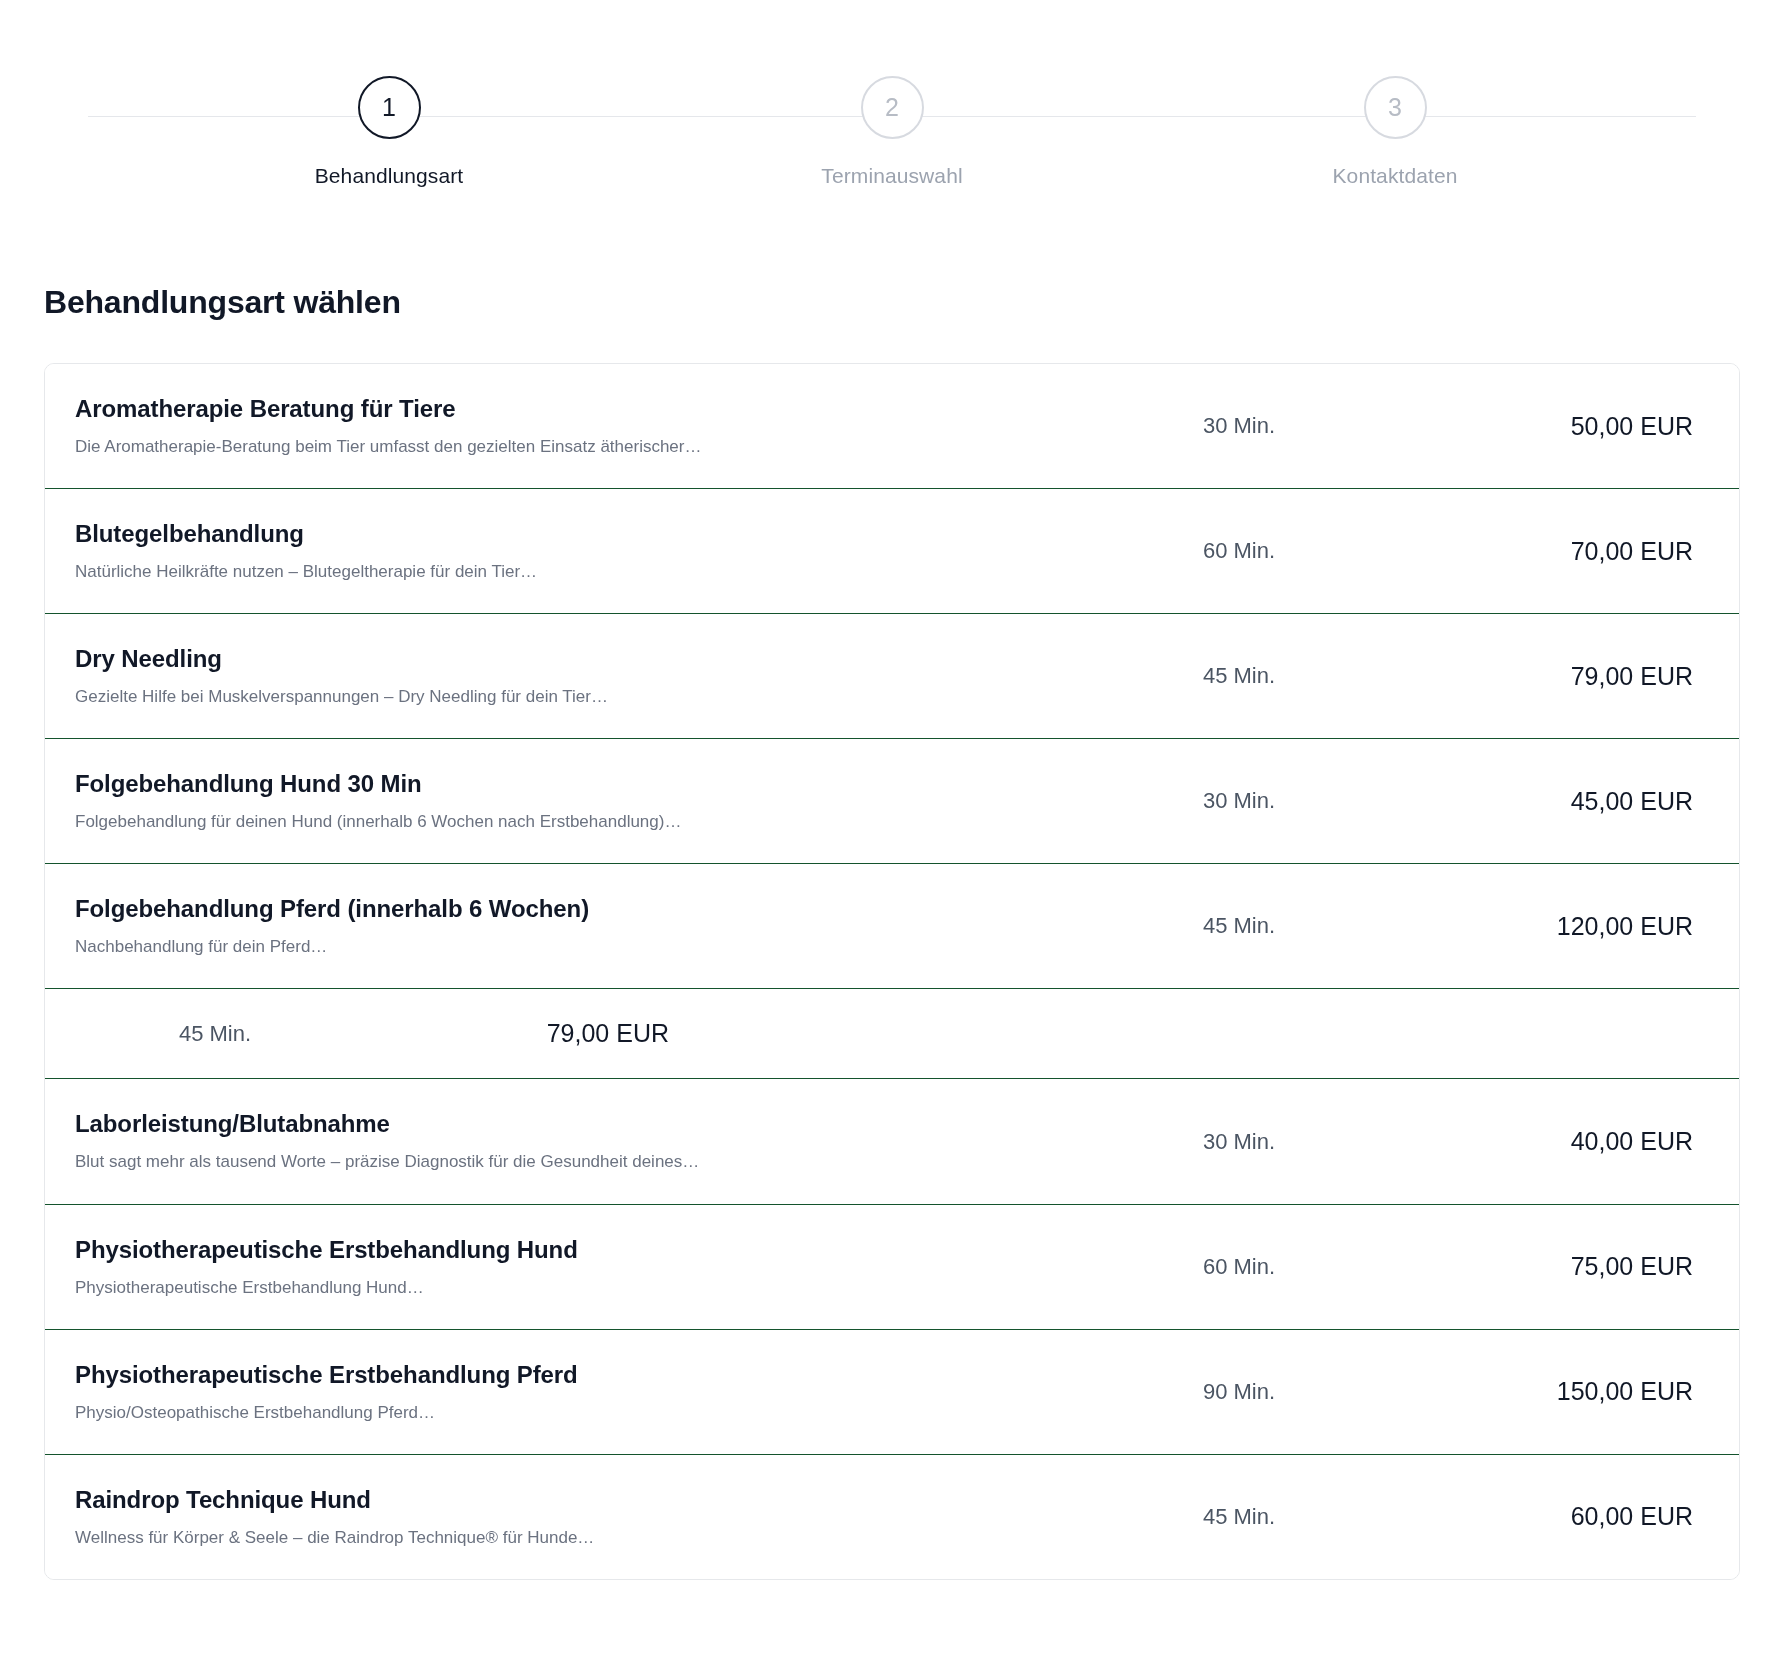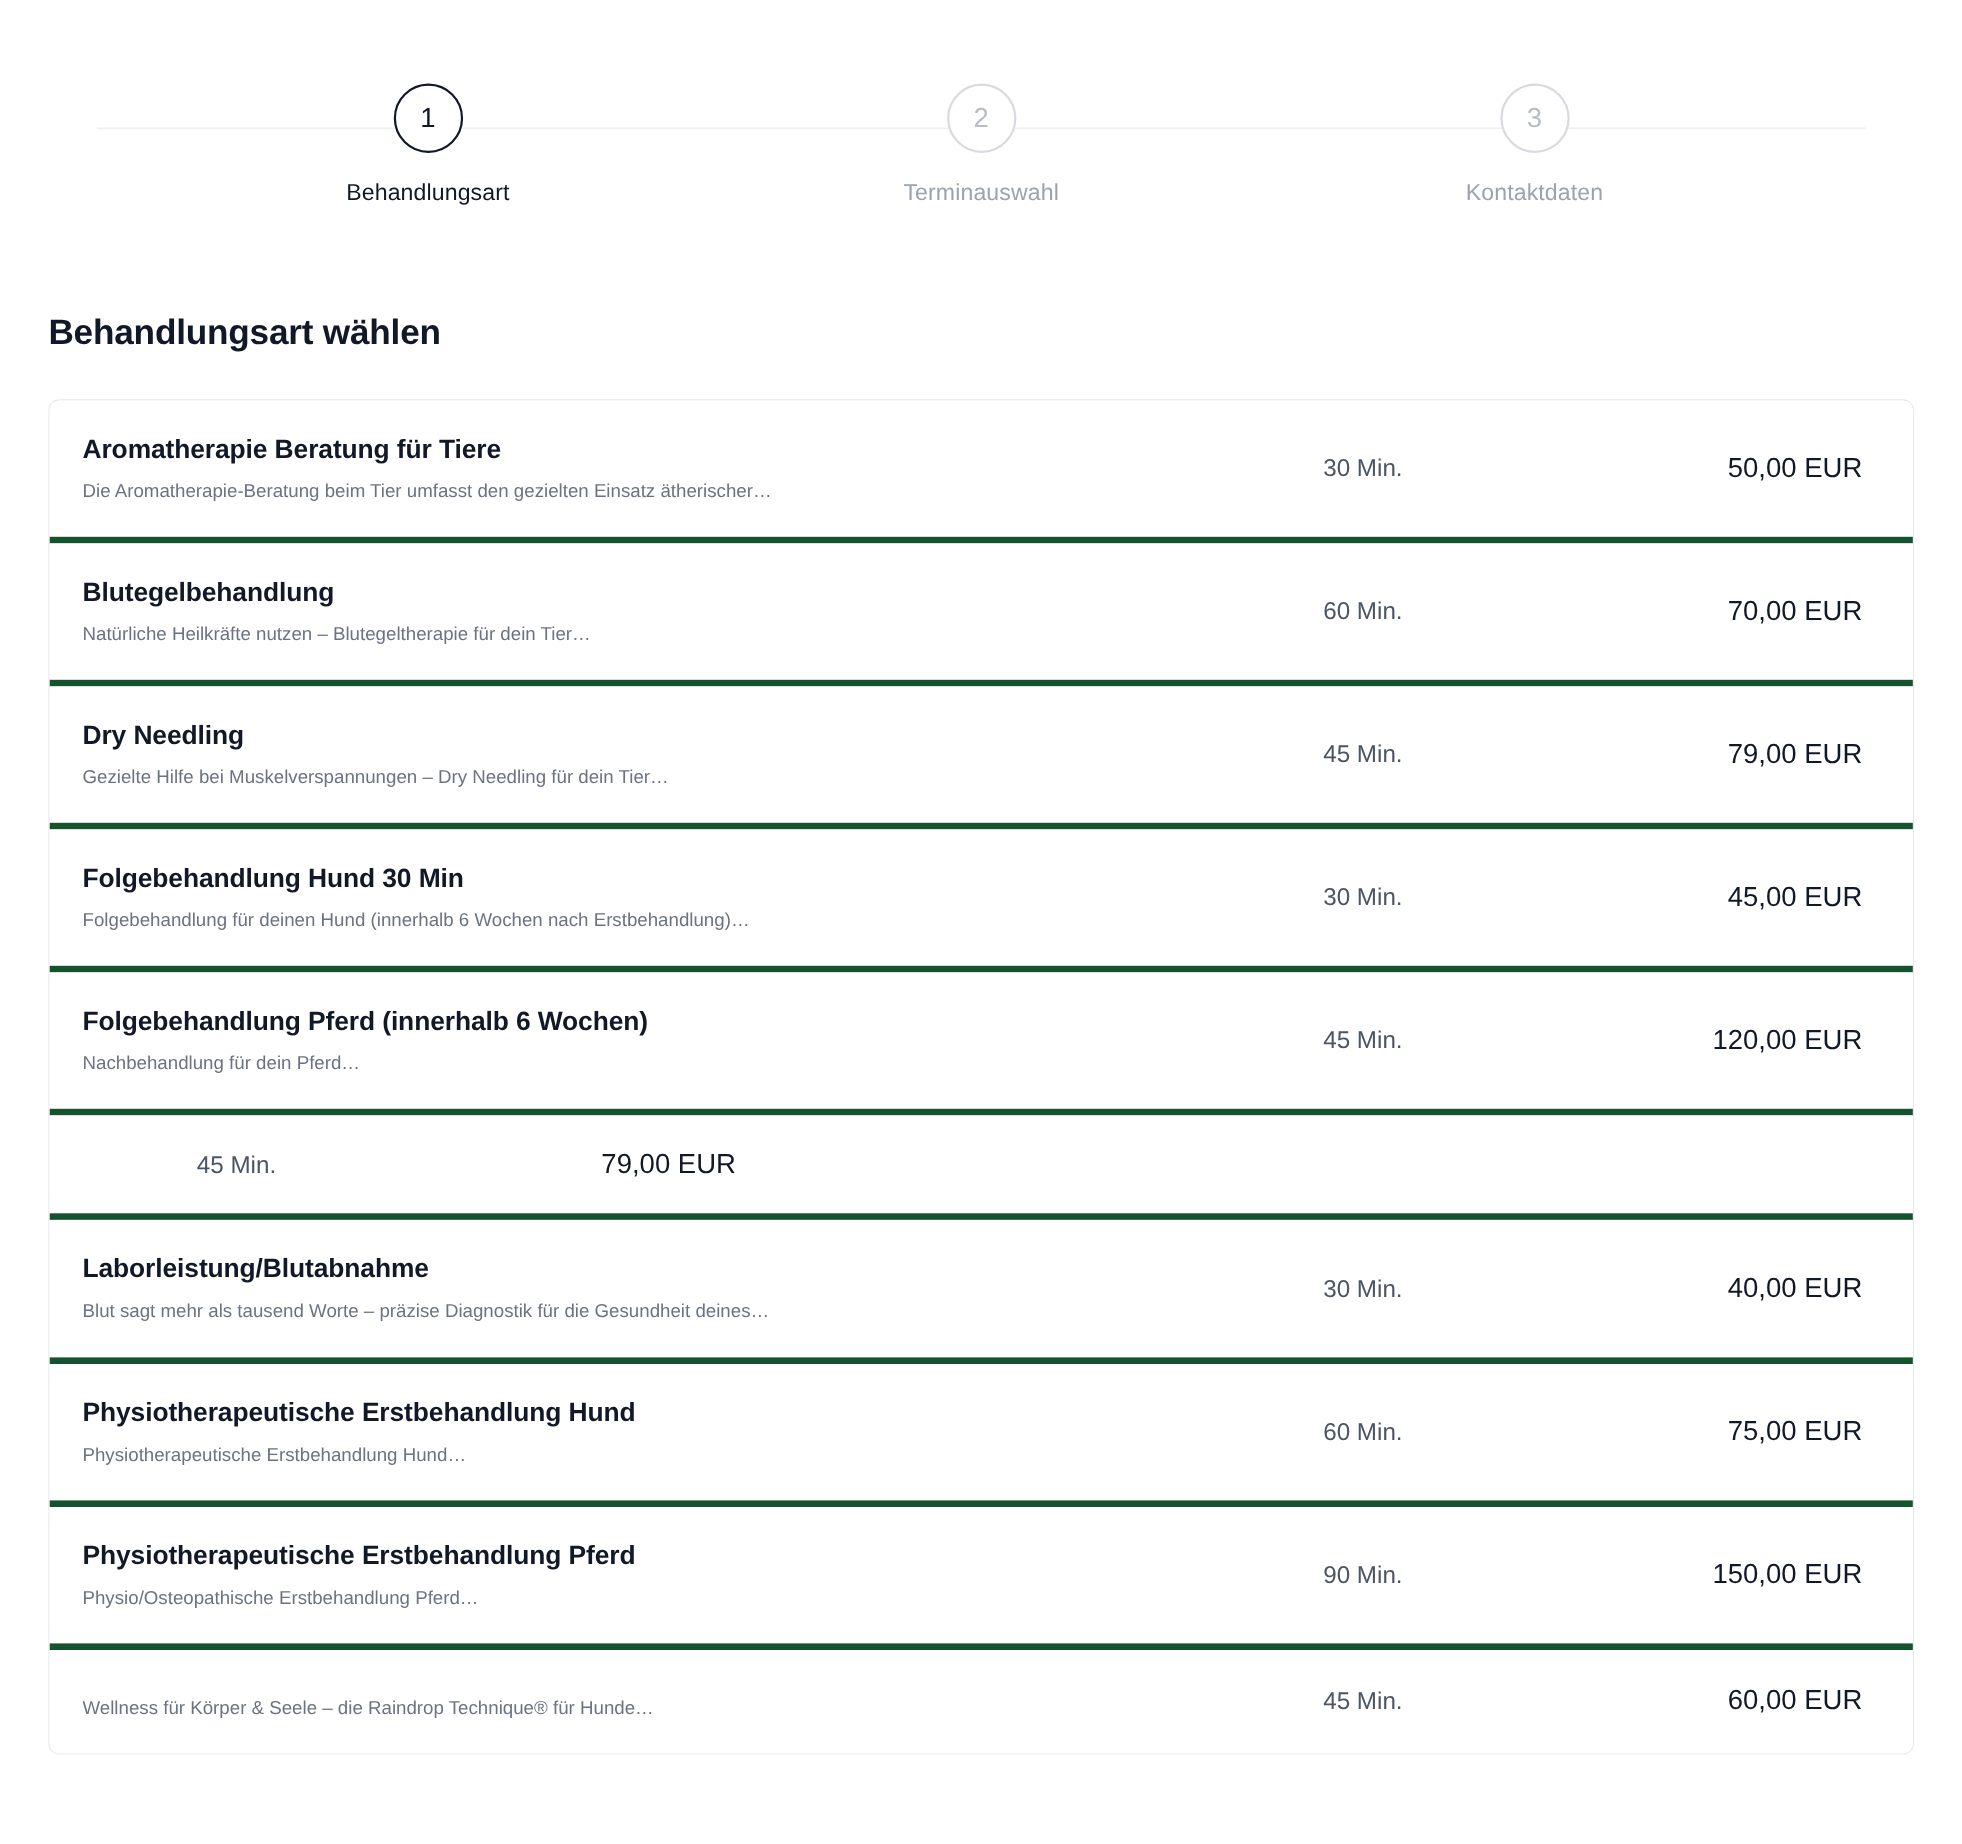--- a/index.html
+++ b/index.html
@@ -99,21 +99,21 @@
     margin-top: 42px;
     border: 1px solid #e6e8eb;
     border-radius: 10px;
     overflow: hidden;
     background: #fff;
   }
   .service-row {
     display: flex;
     align-items: center;
     padding: 30px 30px 30px 30px;
-    border-bottom: 6px solid #14532d;
+    border-bottom: 1px solid #14532d;
     cursor: pointer;
     background: #fff;
   }
   .service-row:last-child { border-bottom: none; }
   .service-main {
     flex: 1 1 auto;
     min-width: 0;
     padding-left: 0;
   }
   .service-name {
@@ -259,20 +259,21 @@
         <div class="service-main">
           <div class="service-name">Physiotherapeutische Erstbehandlung Pferd</div>
           <div class="service-desc">Physio/Osteopathische Erstbehandlung Pferd…</div>
         </div>
         <div class="service-duration">90 Min.</div>
         <div class="service-price">150,00 EUR</div>
       </div>
 
       <div class="service-row">
         <div class="service-main">
+          <div class="service-name">Raindrop Technique Hund</div>
           <div class="service-desc">Wellness für Körper &amp; Seele – die Raindrop Technique® für Hunde…</div>
         </div>
         <div class="service-duration">45 Min.</div>
         <div class="service-price">60,00 EUR</div>
       </div>
 
     </div>
   </div>
 </div>
 

